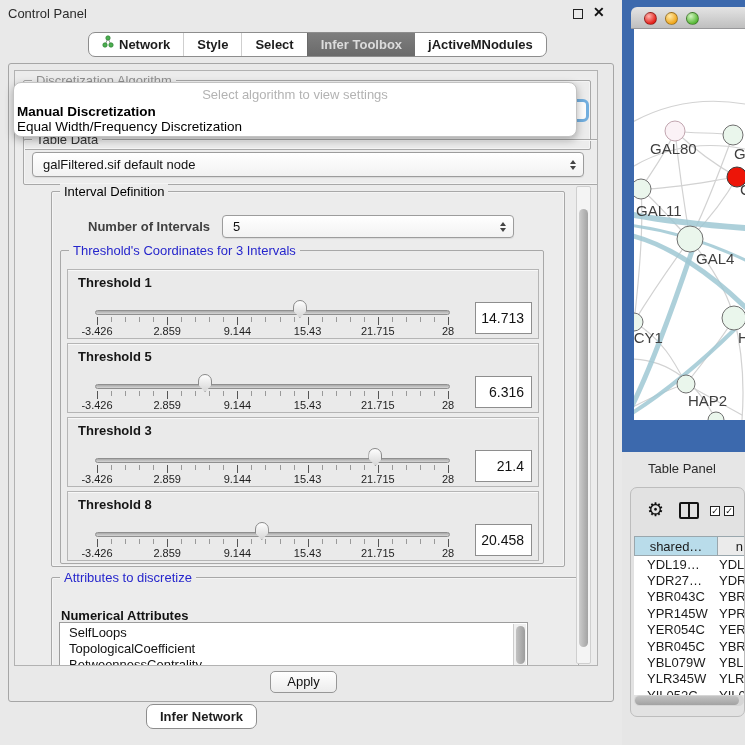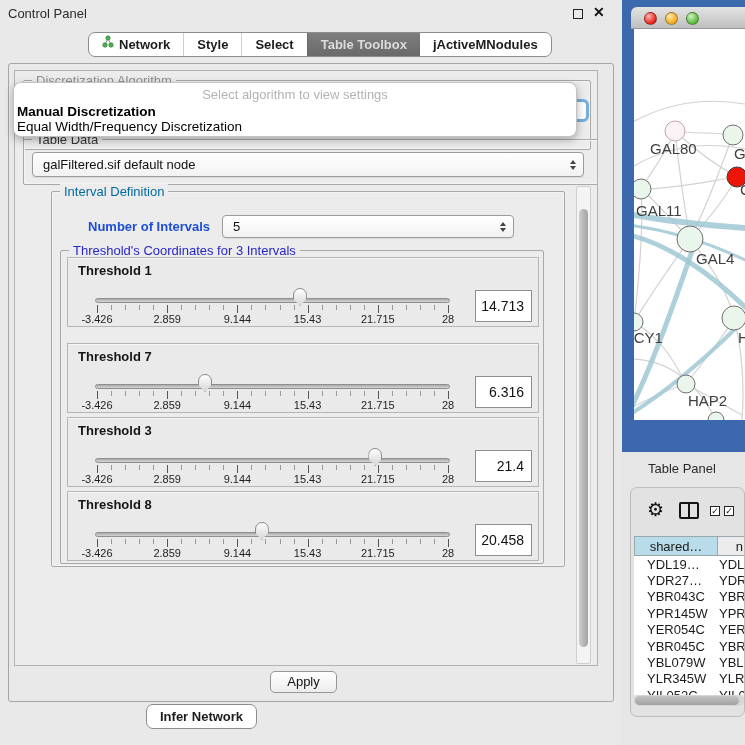--- a/index.html
+++ b/index.html
@@ -31,21 +31,21 @@
     border:1px solid #a6a6a6; border-radius:3px; background:#e9e9e9; }
   .content { position:absolute; left:14px; top:70px; width:584px; height:596px;
     border:1px solid #b2b2b2; background:#ececec; overflow:hidden; }
 
   .group { position:absolute; border:1px solid #a8a8a8; border-radius:2px;
     box-shadow:inset 0 0 0 1px #f4f4f4; }
   .group-title { position:absolute; top:-8px; left:8px; background:#ececec; padding:0 4px;
     font-size:13px; line-height:15px; white-space:nowrap; }
   .t-gray  { color:#8f8f8f; }
   .t-dark  { color:#333; }
-  .t-green { color:#0369a1; }
+  .t-green { color:#000000; }
   .t-blue  { color:#2626cc; }
 
   
   .combo { position:absolute; background:linear-gradient(#ffffff,#f2f2f2); border:1px solid #9c9c9c;
     border-radius:4px; font-size:13px; color:#111; display:flex; align-items:center;
     padding:0 22px 0 10px; box-shadow:0 1px 1px rgba(0,0,0,.08); }
   .combo .arrows { position:absolute; right:7px; top:50%; transform:translateY(-50%);
     display:flex; flex-direction:column; gap:2px; }
   .combo .arrows i { display:block; width:0; height:0; border-left:3.5px solid transparent;
     border-right:3.5px solid transparent; }
@@ -156,21 +156,21 @@
         </span>
         <span>Network</span>
       </div>
       <div class="seg">
           <span>Style</span>
         </div>
       <div class="seg">
           <span>Select</span>
         </div>
       <div class="seg sel">
-          <span>Table Toolbox</span>
+          <span>Infer Toolbox</span>
         </div>
       <div class="seg">
           <span>jActiveMNodules</span>
         </div>
     </div>
 
     <div class="outer"></div>
 
     <div class="content">
 
@@ -184,33 +184,33 @@
           <span>galFiltered.sif default node</span>
           <span class="arrows">
               <i class="up"></i>
               <i class="dn"></i>
             </span>
         </div>
       </div>
 
       <div class="group" style="left:36px; top:120px; width:514px; height:376px;">
         <div class="group-title t-green">Interval Definition</div>
-        <div style="position:absolute; left:36px; top:27px; font-size:13px; font-weight:bold; color:#1d4ed8;">Number of Intervals</div>
+        <div style="position:absolute; left:36px; top:27px; font-size:13px; font-weight:bold; color:#404040;">Number of Intervals</div>
         <div class="combo" style="left:170px; top:23px; width:292px; height:23px;">
           <span>5</span>
           <span class="arrows">
               <i class="up"></i>
               <i class="dn"></i>
             </span>
         </div>
 
         <div class="group" style="left:8px; top:58px; width:484px; height:314px; box-shadow:none;">
           <div class="group-title t-blue" style="background:#ececec;">Threshold's Coordinates for 3 Intervals</div>
           <div id="threshold-stack">
-              <div class="tbox" style="top: 6px; padding-left: 28px;">
+              <div class="tbox" style="top: 18px; padding-left: 28px;">
                 <div class="tbox-label">Threshold 1</div>
                 <div class="track"></div>
                 <div class="tick major" style="left: 29px;"></div>
                 <div class="tick minor" style="left: 43.04px;"></div>
                 <div class="tick minor" style="left: 57.08px;"></div>
                 <div class="tick minor" style="left: 71.12px;"></div>
                 <div class="tick minor" style="left: 85.16px;"></div>
                 <div class="tick major" style="left: 99.2px;"></div>
                 <div class="tick minor" style="left: 113.24px;"></div>
                 <div class="tick minor" style="left: 127.28px;"></div>
@@ -235,21 +235,21 @@
                 <div class="ticklab" style="left: 29px;">-3.426</div>
                 <div class="ticklab" style="left: 99.2px;">2.859</div>
                 <div class="ticklab" style="left: 169.4px;">9.144</div>
                 <div class="ticklab" style="left: 239.6px;">15.43</div>
                 <div class="ticklab" style="left: 309.8px;">21.715</div>
                 <div class="ticklab" style="left: 380px;">28</div>
                 <div class="thumb" style="left: 224.905px;"></div>
                 <div class="valbox">14.713</div>
               </div>
               <div class="tbox" style="top: 92px;">
-                <div class="tbox-label">Threshold 7</div>
+                <div class="tbox-label">Threshold 5</div>
                 <div class="track"></div>
                 <div class="tick major" style="left: 29px;"></div>
                 <div class="tick minor" style="left: 43.04px;"></div>
                 <div class="tick minor" style="left: 57.08px;"></div>
                 <div class="tick minor" style="left: 71.12px;"></div>
                 <div class="tick minor" style="left: 85.16px;"></div>
                 <div class="tick major" style="left: 99.2px;"></div>
                 <div class="tick minor" style="left: 113.24px;"></div>
                 <div class="tick minor" style="left: 127.28px;"></div>
                 <div class="tick minor" style="left: 141.32px;"></div>
@@ -352,20 +352,34 @@
                 <div class="ticklab" style="left: 239.6px;">15.43</div>
                 <div class="ticklab" style="left: 309.8px;">21.715</div>
                 <div class="ticklab" style="left: 380px;">28</div>
                 <div class="thumb" style="left: 186.848px;"></div>
                 <div class="valbox">20.458</div>
               </div>
             </div>
         </div>
       </div>
 
+      <div class="group" style="left:36px; top:506px; width:528px; height:130px;">
+        <div class="group-title t-blue">Attributes to discretize</div>
+        <div class="attr-label">Numerical Attributes</div>
+        <div class="attr-list">
+          <div id="attr-items">
+              <div class="attr-item">SelfLoops</div>
+              <div class="attr-item">TopologicalCoefficient</div>
+              <div class="attr-item">BetweennessCentrality</div>
+            </div>
+          <div class="attr-scroll">
+              <div class="th"></div>
+            </div>
+        </div>
+      </div>
 
       <div class="vscroll">
           <div class="th"></div>
         </div>
     </div>
 
     <div class="focus-ring"></div>
 
     <div class="popup">
       <div class="popup-hint">Select algorithm to view settings</div>

